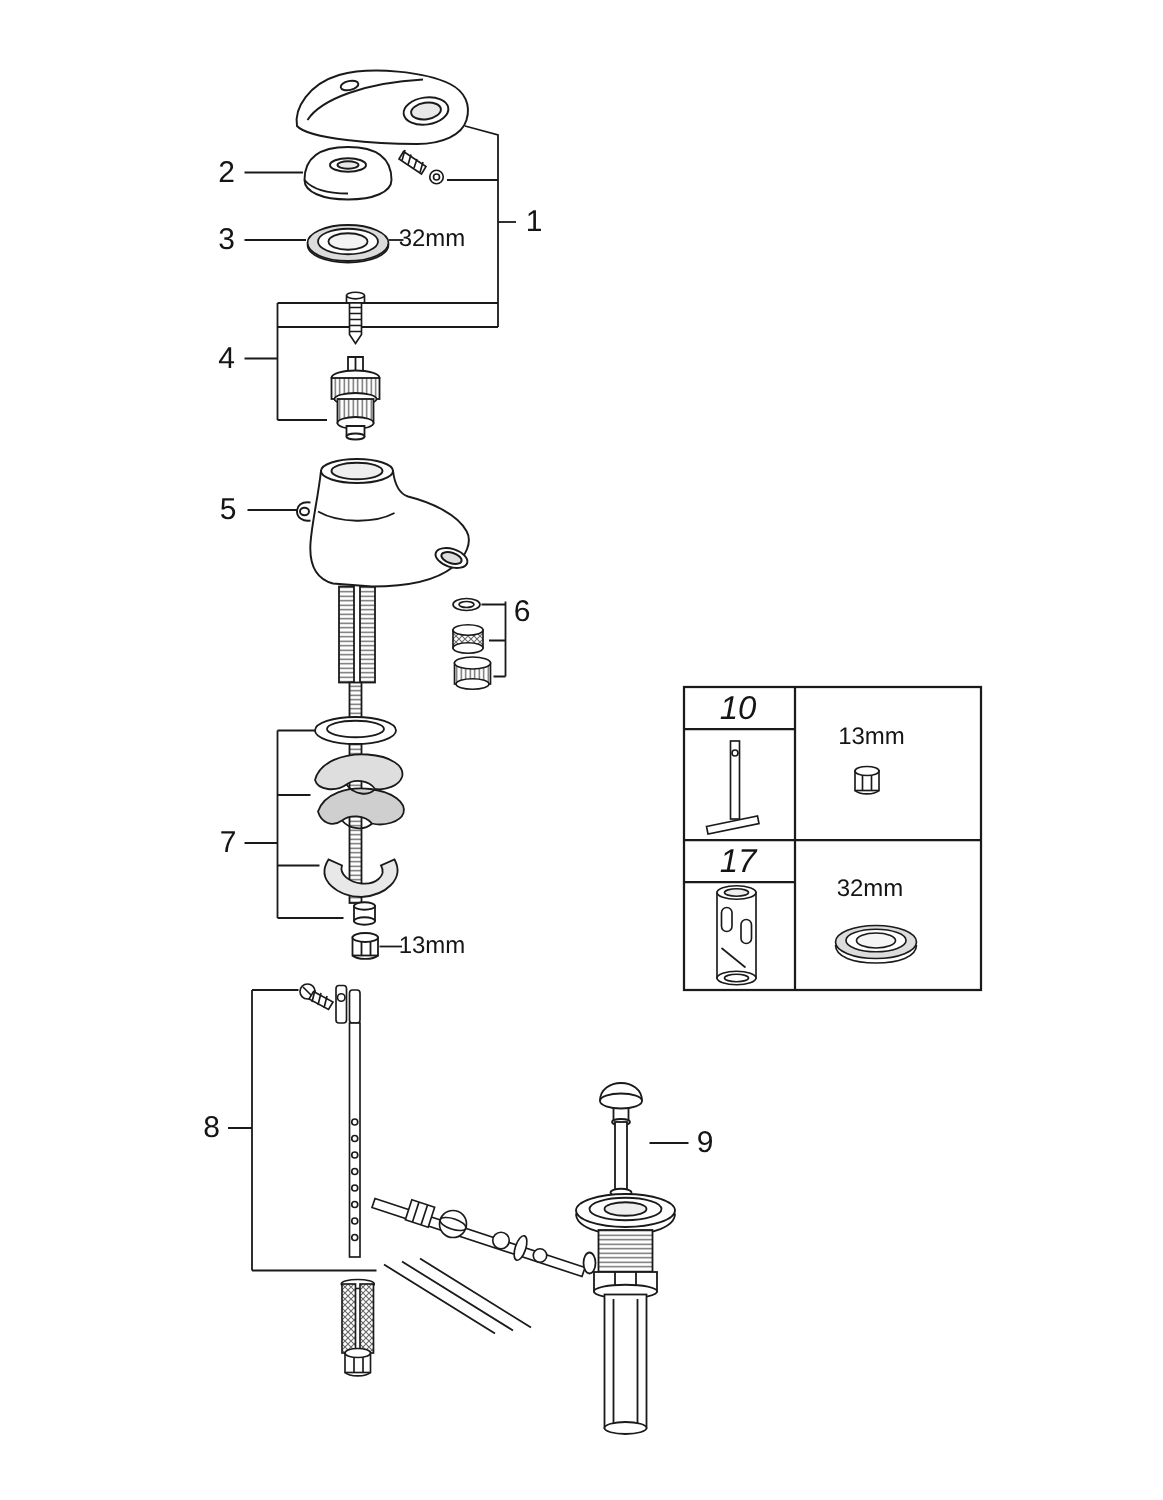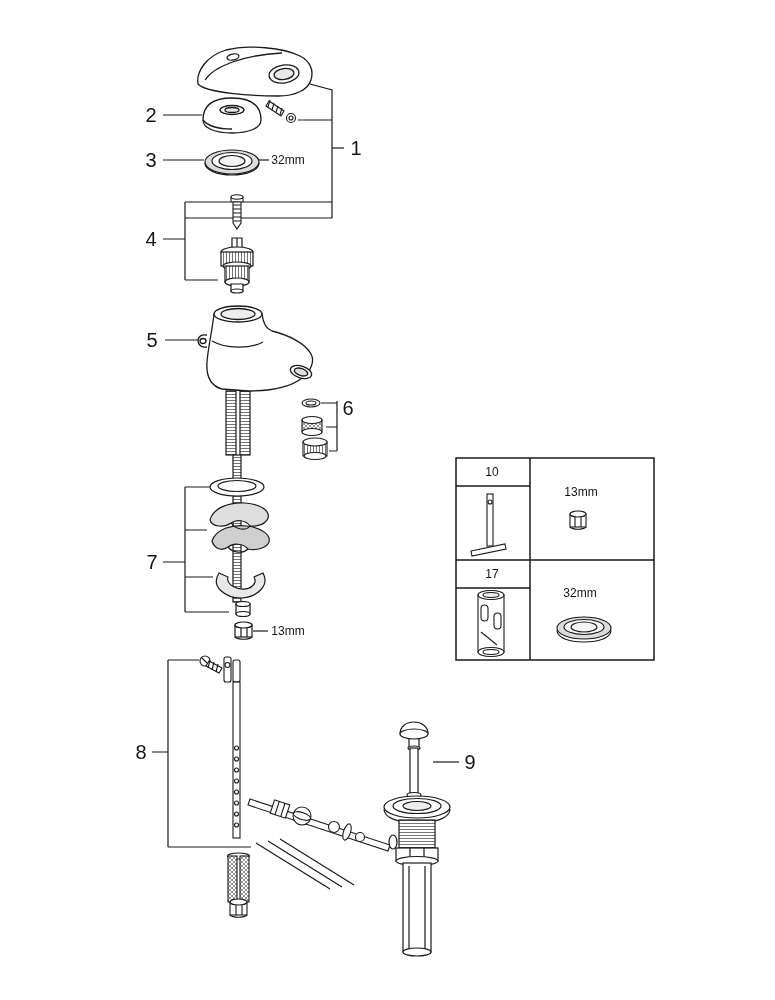--- a/index.html
+++ b/index.html
@@ -12,22 +12,22 @@
   }
   .stage svg{position:absolute;left:0;top:0;}
   .label{
     position:absolute;
     transform:translate(-50%,-50%);
     color:#151515;
     white-space:nowrap;
     line-height:1;
   }
   .num{font-size:20px;}
-  .dim{font-size:12px;}
-  .tool-num{font-size:12px;}
+  .dim{font-size:16px;}
+  .tool-num{font-size:22px;font-style:italic;}
 </style>
 </head>
 <body>
 
 <div class="stage">
 
   <svg width="775" height="1000" viewBox="0 0 775 1000">
     <defs>
       <pattern id="thread" width="4" height="3" patternUnits="userSpaceOnUse">
         <rect width="4" height="3" fill="#ffffff"></rect>

